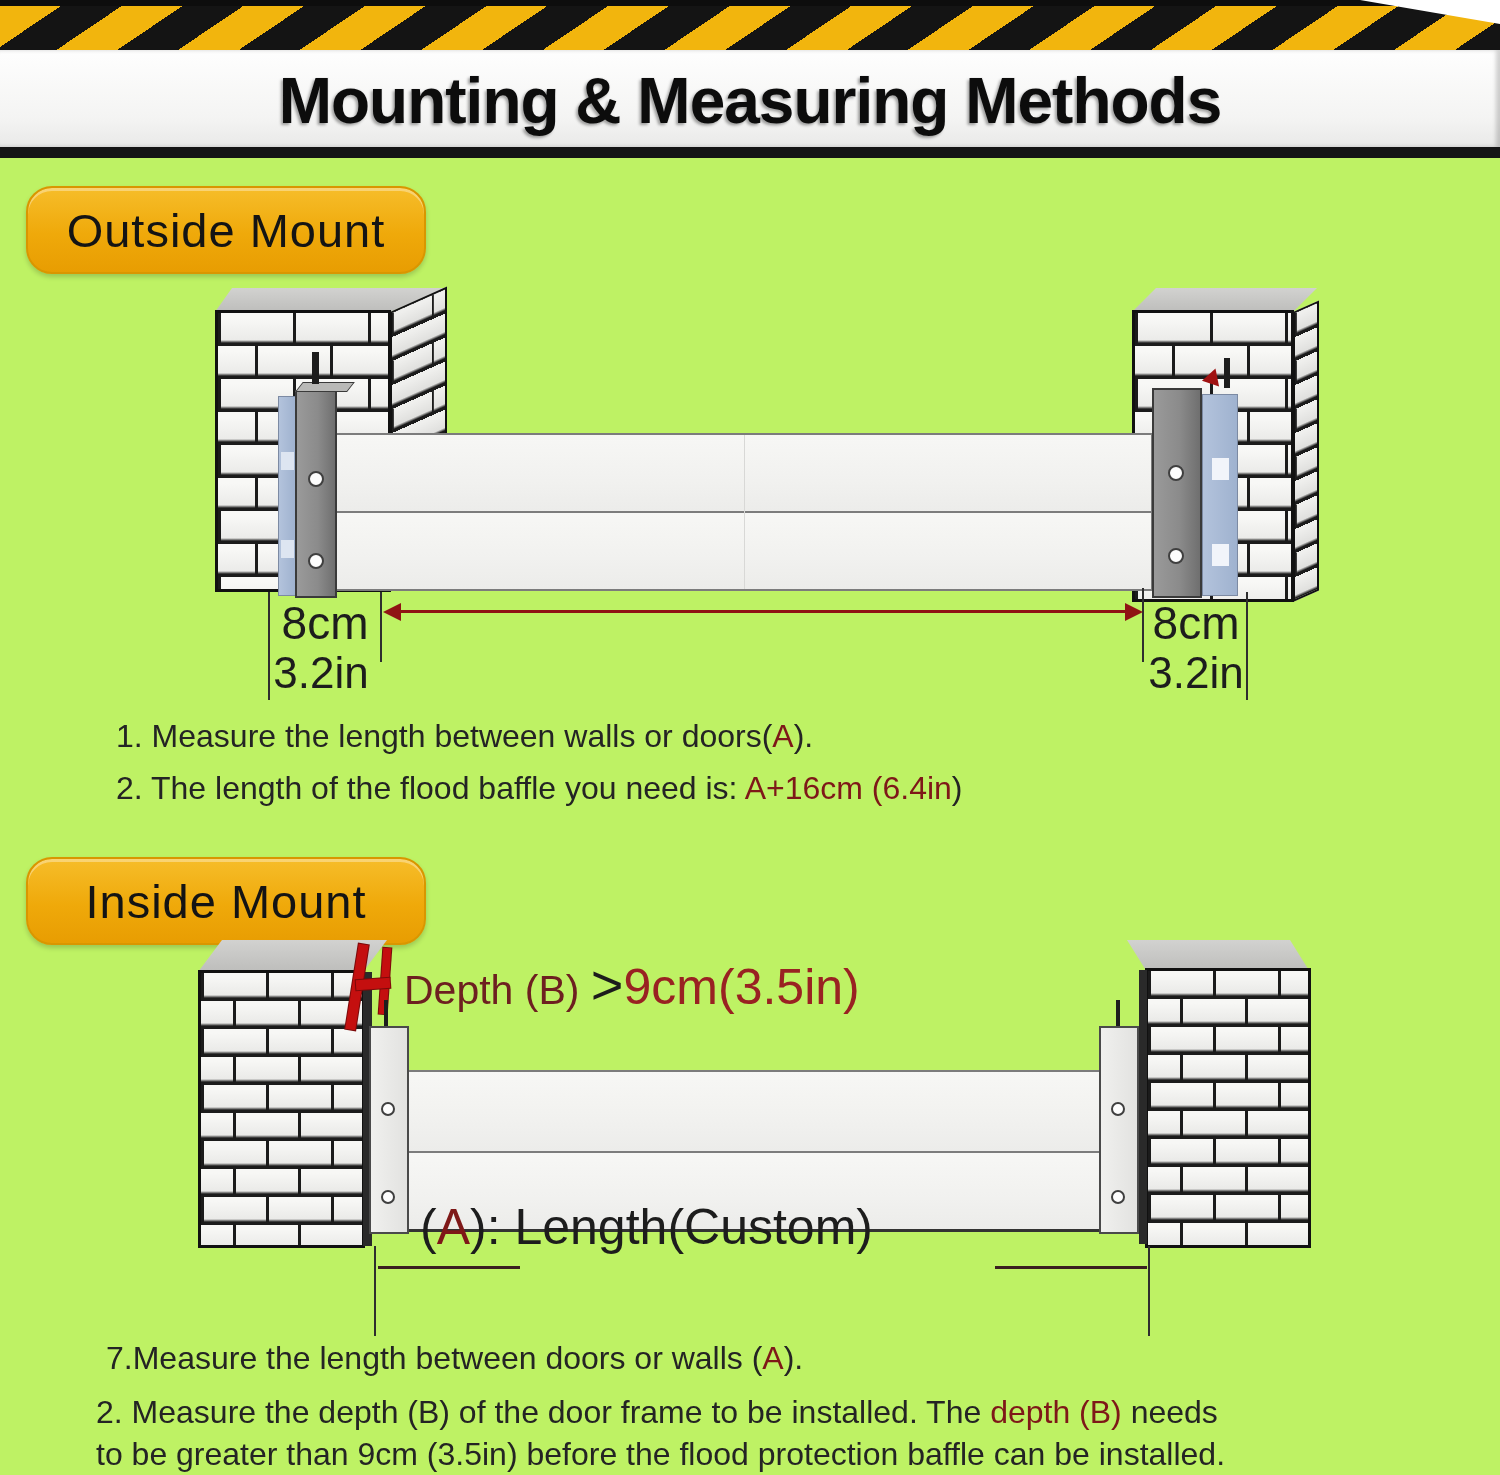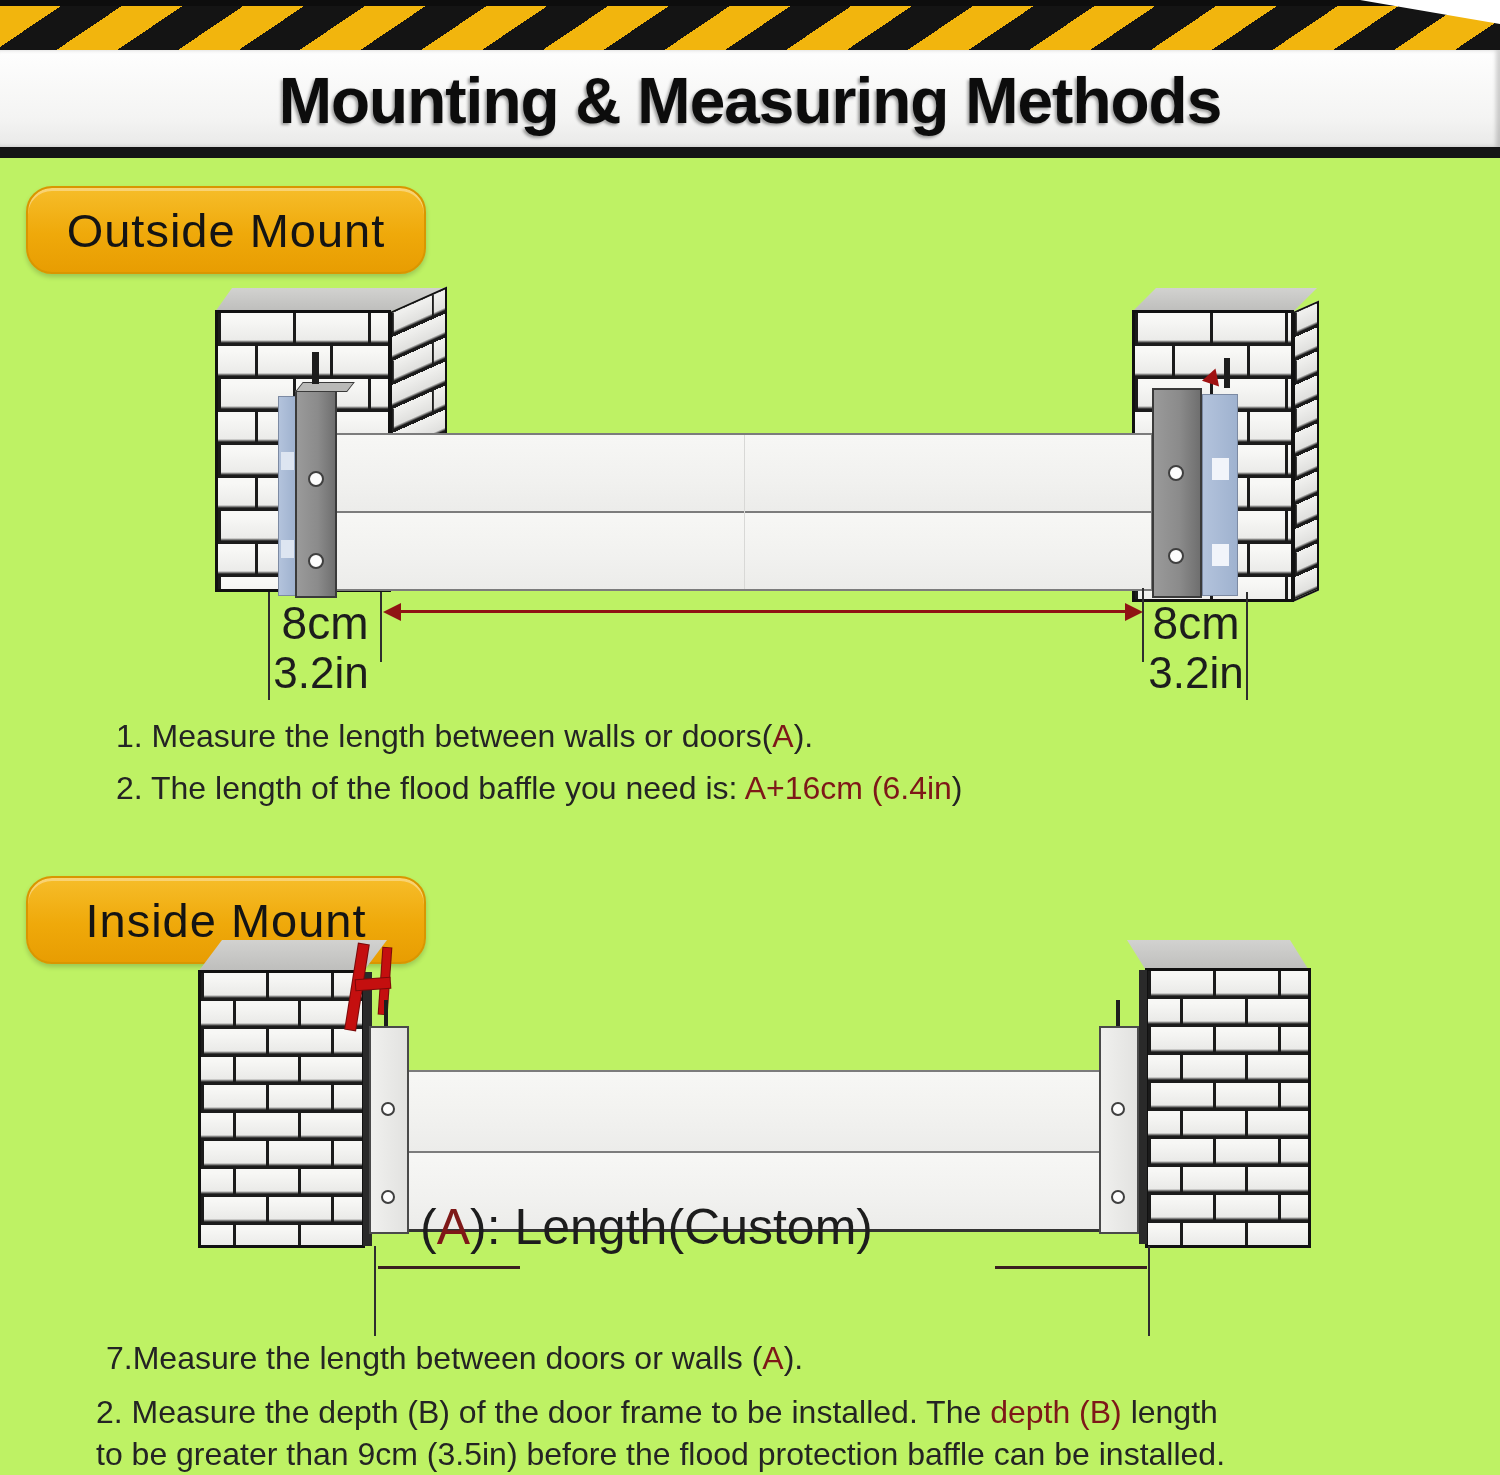--- a/index.html
+++ b/index.html
@@ -140,36 +140,39 @@
   <div class="abs dim-txt2" style="left:1142px;top:648px;width:108px;">3.2in</div>
 
 
   <div class="abs step" style="left:116px;top:718px;">
     <span>1. Measure the length between walls or doors(</span><span class="dkred">A</span><span>).</span>
   </div>
   <div class="abs step" style="left:116px;top:770px;">
     <span>2. The length of the flood baffle you need is: </span><span class="dkred">A+16cm (6.4in</span><span>)</span>
   </div>
 
-  <div class="abs badge" style="left:26px;top:876px;">
+  <div class="abs badge" style="left:26px;top:857px;">
     <span>Inside Mount</span>
   </div>
 
   <div class="abs topface" style="left:198px;top:940px;width:189px;height:32px;clip-path:polygon(24px 0,189px 0,165px 32px,0 32px);"></div>
   <div class="abs brick2" style="left:198px;top:970px;width:167px;height:278px;"></div>
   <div class="abs" style="left:363px;top:972px;width:9px;height:274px;background:#2a2a2a;"></div>
 
   <div class="abs topface" style="left:1127px;top:940px;width:183px;height:32px;clip-path:polygon(0 0,163px 0,183px 32px,20px 32px);"></div>
   <div class="abs brick2" style="left:1145px;top:968px;width:166px;height:280px;"></div>
   <div class="abs" style="left:1139px;top:970px;width:8px;height:274px;background:#2a2a2a;"></div>
 
   <div class="abs redbar" style="left:352px;top:944px;width:10px;height:86px;transform:rotate(9deg);"></div>
   <div class="abs redbar" style="left:381px;top:948px;width:8px;height:66px;transform:rotate(4deg);"></div>
   <div class="abs redbar" style="left:356px;top:979px;width:34px;height:10px;transform:rotate(-4deg);"></div>
 
+  <div class="abs depth-label" style="left:404px;top:952px;">
+    <span>Depth (B) </span><span class="depth-gt">&gt;</span><span class="depth-val">9cm(3.5in)</span>
+  </div>
 
   <div class="abs panel" style="left:406px;top:1070px;width:696px;height:83px;"></div>
   <div class="abs panel" style="left:406px;top:1151px;width:696px;height:81px;border-bottom:3px solid #333;"></div>
 
   <div class="abs pin" style="left:384px;top:1000px;width:4px;height:28px;"></div>
   <div class="abs channel-light" style="left:369px;top:1026px;width:40px;height:208px;"></div>
   <div class="abs hole" style="left:381px;top:1102px;width:14px;height:14px;"></div>
   <div class="abs hole" style="left:381px;top:1190px;width:14px;height:14px;"></div>
   <div class="abs pin" style="left:1116px;top:1000px;width:4px;height:28px;"></div>
   <div class="abs channel-light" style="left:1099px;top:1026px;width:40px;height:208px;"></div>
@@ -181,17 +184,17 @@
   <div class="abs hseg" style="left:378px;top:1266px;width:142px;"></div>
   <div class="abs hseg" style="left:995px;top:1266px;width:152px;"></div>
   <div class="abs len-label" style="left:420px;top:1198px;width:690px;text-align:left;">
     <span>(</span><span class="dkred">A</span><span>): Length(Custom)</span>
   </div>
 
   <div class="abs step" style="left:106px;top:1340px;">
     <span>7.Measure the length between doors or walls (</span><span class="dkred">A</span><span>).</span>
   </div>
   <div class="abs step" style="left:96px;top:1394px;">
-    <span>2. Measure the depth (B) of the door frame to be installed. The </span><span class="dkred">depth (B)</span><span> length</span>
+    <span>2. Measure the depth (B) of the door frame to be installed. The </span><span class="dkred">depth (B)</span><span> needs</span>
   </div>
   <div class="abs step" style="left:96px;top:1436px;">to be greater than 9cm (3.5in) before the flood protection baffle can be installed.</div>
 
 </div>
 
 </body></html>

